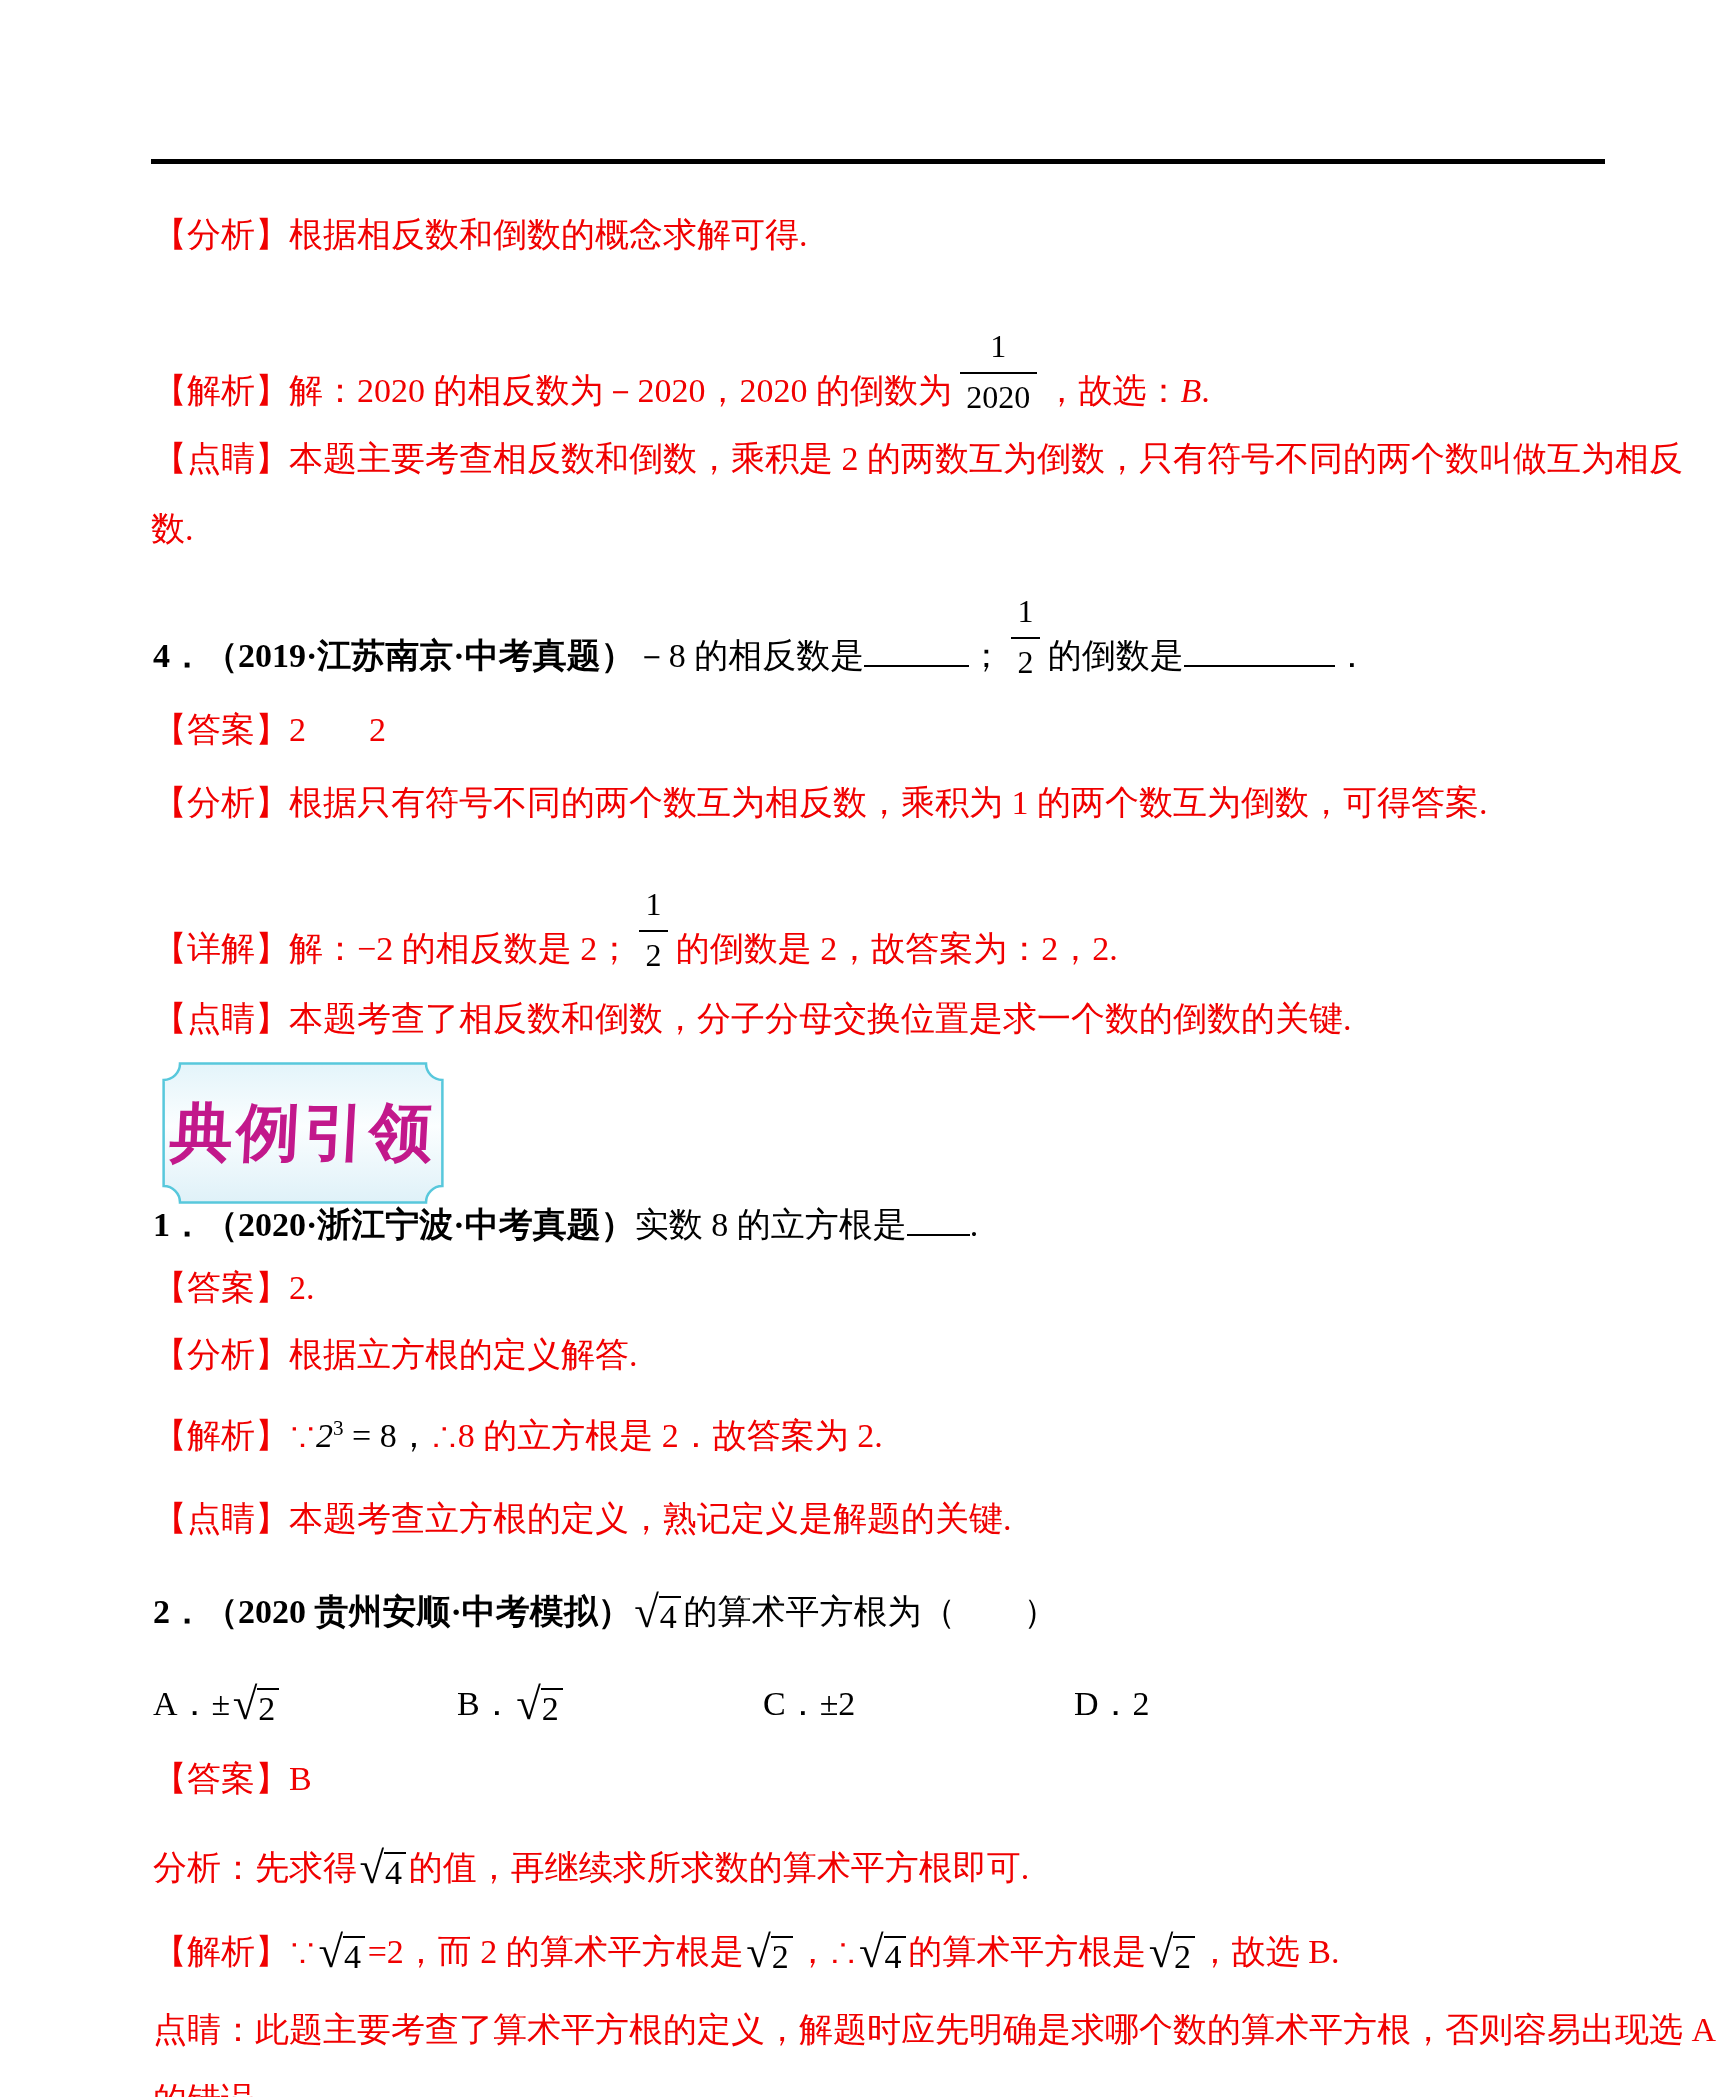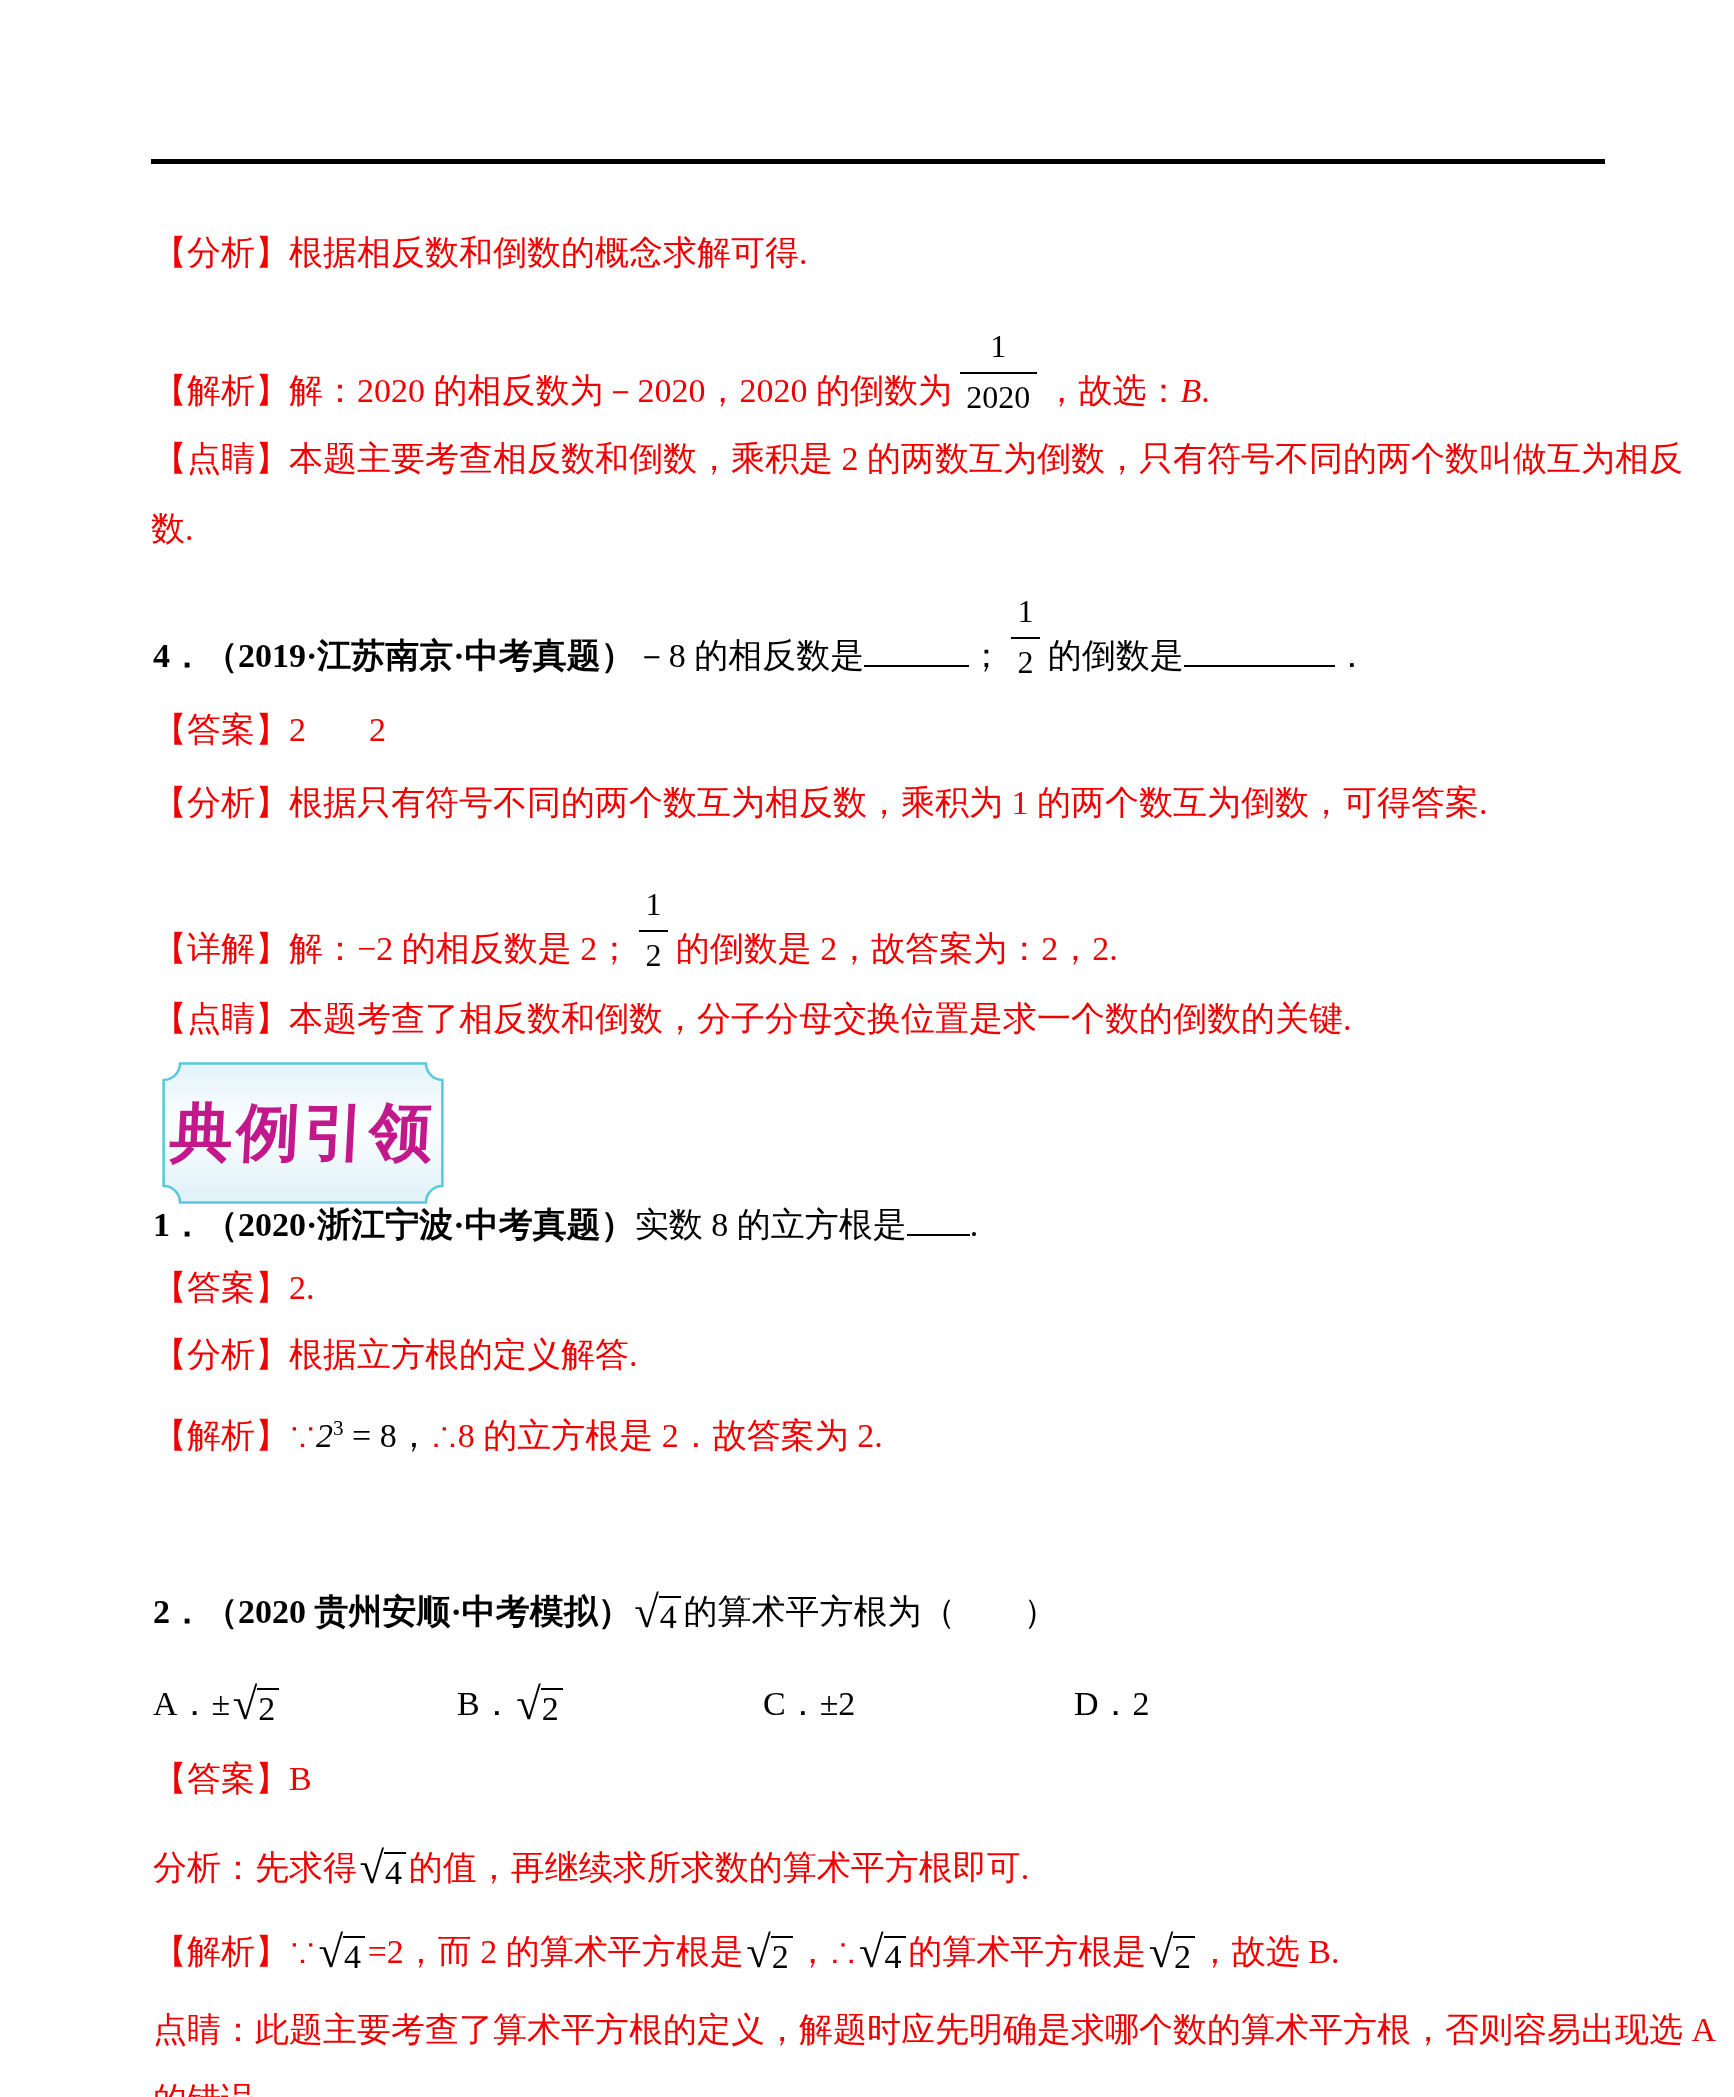--- a/index.html
+++ b/index.html
@@ -29,21 +29,21 @@
         font-weight:bold;color:#c2188b;letter-spacing:3.4px;transform:skewX(-3deg);}
   .opt{position:absolute;top:0;white-space:nowrap;}
 </style>
 </head>
 <body>
 
 <div class="page">
 
   <div class="rule"></div>
 
-  <p class="row red" style="top:235px"><span>【分析】</span><span>根据相反数和倒数的概念求解可得.</span></p>
+  <p class="row red" style="top:217px"><span>【分析】</span><span>根据相反数和倒数的概念求解可得.</span></p>
 
   <p class="row red" style="top:329px"><span>【解析】</span><span>解：2020 的相反数为－2020，2020 的倒数为</span><span class="frac"><span class="num">1</span><span class="den">2020</span></span><span>，故选：</span><i>B</i><span>.</span></p>
 
   <p class="row red" style="top:441px"><span>【点睛】</span><span>本题主要考查相反数和倒数，乘积是 2 的两数互为倒数，只有符号不同的两个数叫做互为相反</span></p>
   <p class="row red" style="top:511px;left:151px"><span>数.</span></p>
 
   <p class="row" style="top:594px"><span class="b">4．</span><span class="b">（2019·江苏南京·中考真题）</span><span>－8 的相反数是</span><span class="blank" style="width:105px"></span><span>；</span><span class="frac"><span class="num">1</span><span class="den">2</span></span><span>的倒数是</span><span class="blank" style="width:151px"></span><span>．</span></p>
 
   <p class="row red" style="top:712px"><span>【答案】</span><span>2</span><span class="gap2"></span><span>2</span></p>
 
@@ -68,20 +68,21 @@
   </div>
 
   <p class="row" style="top:1205px"><span class="b">1．</span><span class="b">（2020·浙江宁波·中考真题）</span><span>实数 8 的立方根是</span><span class="blank" style="width:63px"></span><span>.</span></p>
 
   <p class="row red" style="top:1270px"><span>【答案】</span><span>2.</span></p>
 
   <p class="row red" style="top:1337px"><span>【分析】</span><span>根据立方根的定义解答.</span></p>
 
   <p class="row red" style="top:1418px"><span>【解析】</span><span>∵</span><span class="math"><i>2</i><sup class="exp">3</sup> <span>= 8</span><span>，</span></span><span>∴8 的立方根是 2．故答案为 2.</span></p>
 
+  <p class="row red" style="top:1501px"><span>【点睛】</span><span>本题考查立方根的定义，熟记定义是解题的关键.</span></p>
 
   <p class="row" style="top:1594px"><span class="b">2．</span><span class="b">（2020 贵州安顺·中考模拟）</span><span class="sqrt">
         <span class="sg">√</span>
         <span class="vl">4</span>
       </span><span>的算术平方根为（　　）</span></p>
 
   <p class="row" style="top:1686px;height:71px">
     <span class="opt" style="left:0"><span>A．</span><span class="math">±</span><span class="sqrt">
           <span class="sg">√</span>
           <span class="vl">2</span>

